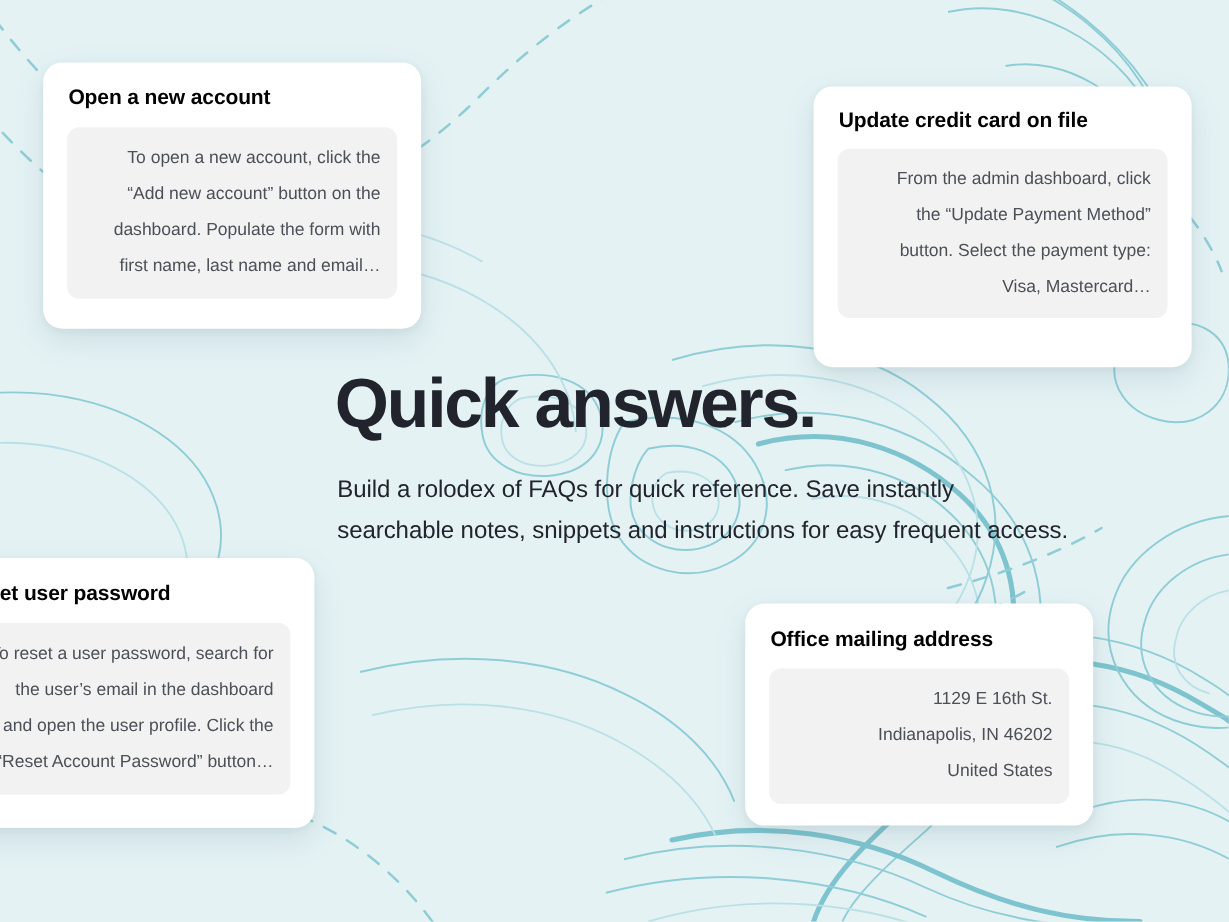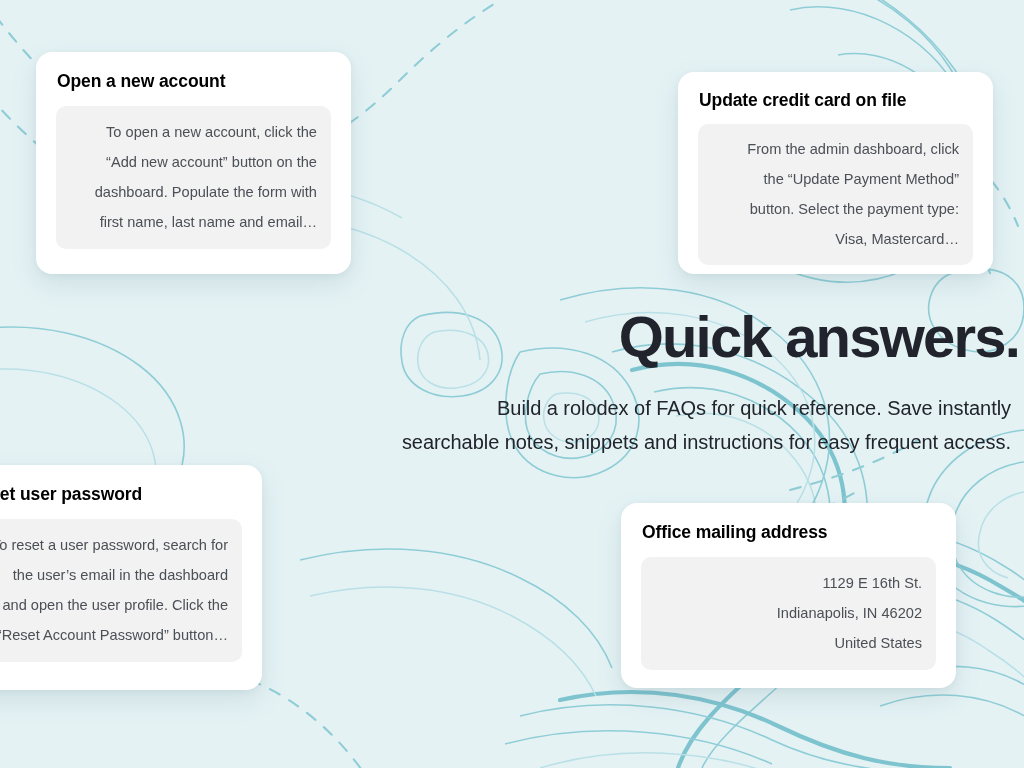--- a/index.html
+++ b/index.html
@@ -71,55 +71,54 @@
     padding: 18px 20px 20px 20px;
   }
   #card-open-account .card-title { margin: 0 0 14px 1px; }
   #card-open-account .card-body { padding: 11px 14px 12px 14px; }
 
   
   #card-credit-card {
     left: 678px;
     top: 72px;
     width: 315px;
-    height: 202px;
+    height: 234px;
     padding: 17px 20px 19px 20px;
   }
   #card-credit-card .card-title { margin: 0 0 13px 1px; }
   #card-credit-card .card-body { padding: 10px 14px 11px 14px; }
 
   
   #card-reset-password {
     left: -53px;
     top: 465px;
     width: 315px;
     height: 225px;
     padding: 18px 20px 20px 20px;
   }
   #card-reset-password .card-title { margin: 0 0 14px 1px; }
   #card-reset-password .card-body { padding: 11px 14px 12px 14px; }
 
   
   #card-mailing-address {
     left: 621px;
     top: 503px;
-    width: 335px;
+    width: 290px;
     height: 185px;
     padding: 18px 20px 20px 20px;
   }
   #card-mailing-address .card-title { margin: 0 0 14px 1px; }
   #card-mailing-address .card-body { padding: 11px 14px 12px 14px; }
 
   
   #hero {
     position: absolute;
     left: 279px;
     top: 306px;
     width: 740px;
-    text-align: right;
   }
   #hero-title {
     margin: 0;
     color: #21242c;
     font-size: 58px;
     line-height: 62px;
     font-weight: bold;
     letter-spacing: -1.8px;
   }
   #hero-subtitle {

